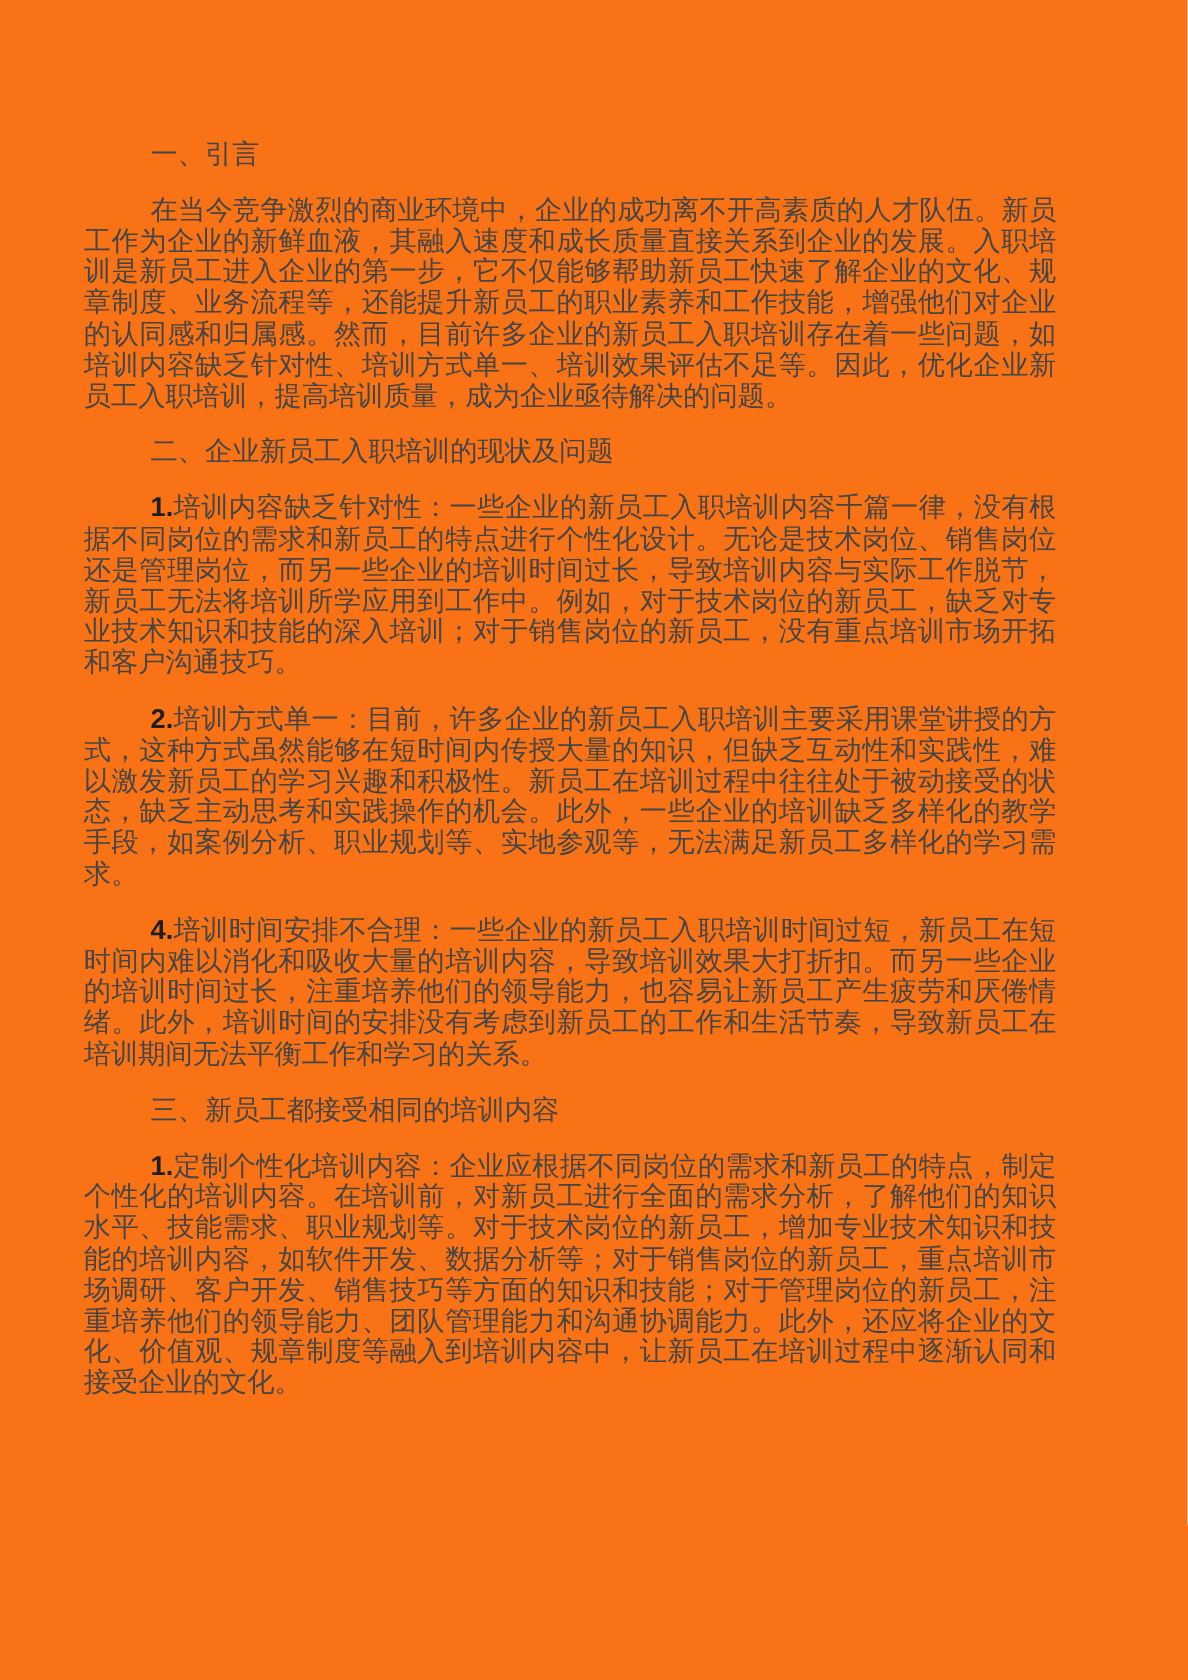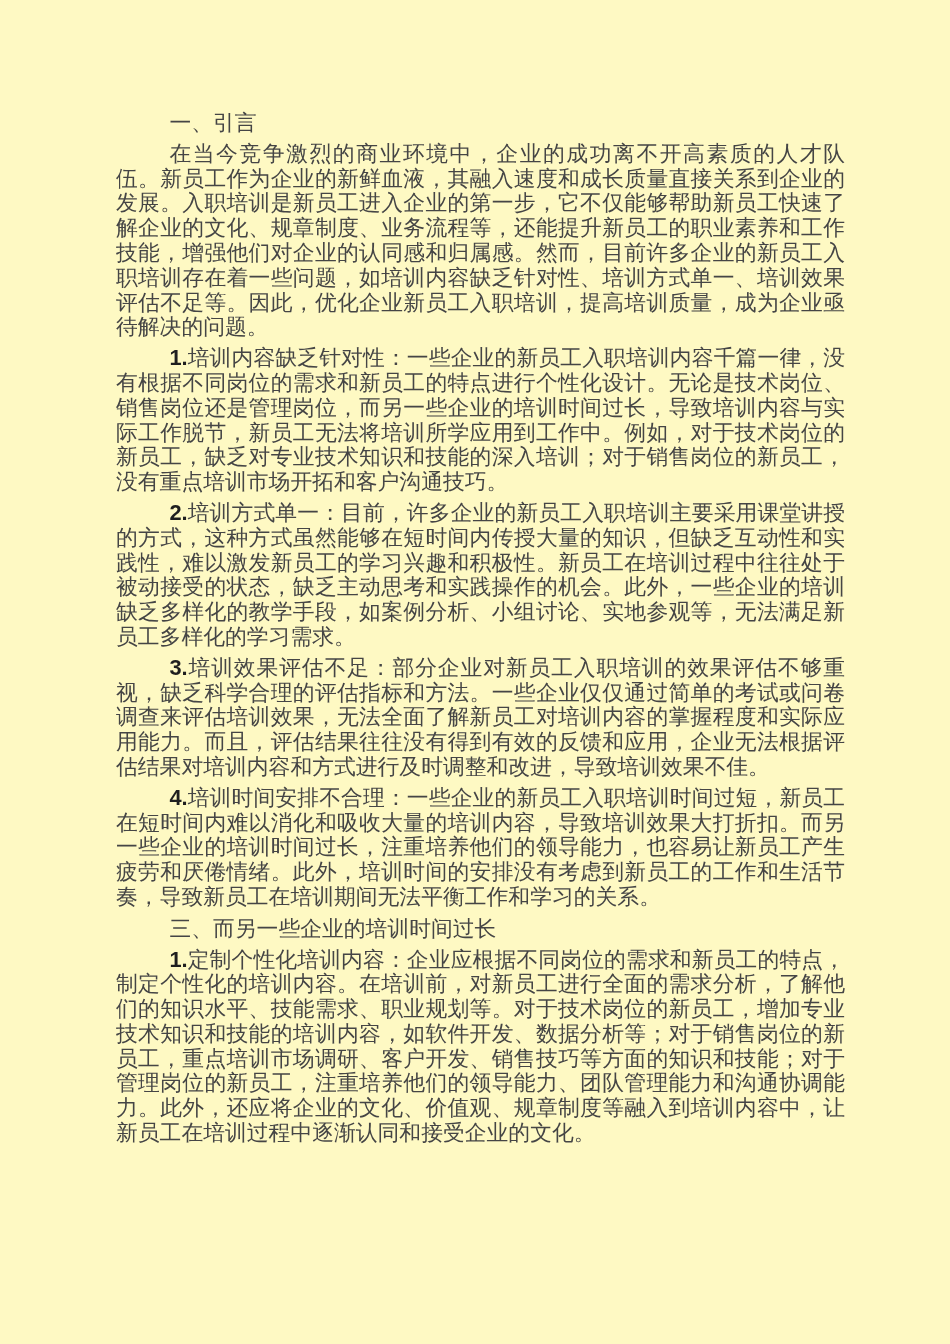--- a/index.html
+++ b/index.html
@@ -9,22 +9,22 @@
   }
   body {
     width: 950px;
     height: 1344px;
     font-family: "Liberation Sans", "DejaVu Sans", sans-serif;
   }
   .page {
     box-sizing: border-box;
     width: 950px;
     height: 1344px;
-    background: #fef9c3;
-    padding: 104px 105px 0 116px;
+    background: #f97316;
+    padding: 104px 105px 0 67px;
     overflow: hidden;
   }
   .doc {
     font-size: 21.8px;
     line-height: 24.8px;
     color: #454545;
     text-align: justify;
     text-justify: inter-ideograph;
     letter-spacing: 0;
   }
@@ -34,44 +34,44 @@
     padding: 0;
     text-indent: 2.45em;
     font-size: 21.8px;
     font-weight: normal;
   }
   .doc h2 {
     margin: 7px 0 6px 0;
     text-align: left;
   }
   .doc p {
-    margin: 6px 0;
+    margin: 20px 0;
   }
   .doc p b {
     font-weight: bold;
     color: #1f1f1f;
   }
 </style>
 </head>
 <body>
 
 <div class="page">
   <div class="doc">
 
     <h2>一、引言</h2>
 
     <p>在当今竞争激烈的商业环境中，企业的成功离不开高素质的人才队伍。新员工作为企业的新鲜血液，其融入速度和成长质量直接关系到企业的发展。入职培训是新员工进入企业的第一步，它不仅能够帮助新员工快速了解企业的文化、规章制度、业务流程等，还能提升新员工的职业素养和工作技能，增强他们对企业的认同感和归属感。然而，目前许多企业的新员工入职培训存在着一些问题，如培训内容缺乏针对性、培训方式单一、培训效果评估不足等。因此，优化企业新员工入职培训，提高培训质量，成为企业亟待解决的问题。</p>
 
+    <h2>二、企业新员工入职培训的现状及问题</h2>
 
     <p><b>1.</b><span>培训内容缺乏针对性：一些企业的新员工入职培训内容千篇一律，没有根据不同岗位的需求和新员工的特点进行个性化设计。无论是技术岗位、销售岗位还是管理岗位，而另一些企业的培训时间过长，导致培训内容与实际工作脱节，新员工无法将培训所学应用到工作中。例如，对于技术岗位的新员工，缺乏对专业技术知识和技能的深入培训；对于销售岗位的新员工，没有重点培训市场开拓和客户沟通技巧。</span></p>
 
-    <p><b>2.</b><span>培训方式单一：目前，许多企业的新员工入职培训主要采用课堂讲授的方式，这种方式虽然能够在短时间内传授大量的知识，但缺乏互动性和实践性，难以激发新员工的学习兴趣和积极性。新员工在培训过程中往往处于被动接受的状态，缺乏主动思考和实践操作的机会。此外，一些企业的培训缺乏多样化的教学手段，如案例分析、小组讨论、实地参观等，无法满足新员工多样化的学习需求。</span></p>
+    <p><b>2.</b><span>培训方式单一：目前，许多企业的新员工入职培训主要采用课堂讲授的方式，这种方式虽然能够在短时间内传授大量的知识，但缺乏互动性和实践性，难以激发新员工的学习兴趣和积极性。新员工在培训过程中往往处于被动接受的状态，缺乏主动思考和实践操作的机会。此外，一些企业的培训缺乏多样化的教学手段，如案例分析、职业规划等、实地参观等，无法满足新员工多样化的学习需求。</span></p>
 
-    <p><b>3.</b><span>培训效果评估不足：部分企业对新员工入职培训的效果评估不够重视，缺乏科学合理的评估指标和方法。一些企业仅仅通过简单的考试或问卷调查来评估培训效果，无法全面了解新员工对培训内容的掌握程度和实际应用能力。而且，评估结果往往没有得到有效的反馈和应用，企业无法根据评估结果对培训内容和方式进行及时调整和改进，导致培训效果不佳。</span></p>
 
     <p><b>4.</b><span>培训时间安排不合理：一些企业的新员工入职培训时间过短，新员工在短时间内难以消化和吸收大量的培训内容，导致培训效果大打折扣。而另一些企业的培训时间过长，注重培养他们的领导能力，也容易让新员工产生疲劳和厌倦情绪。此外，培训时间的安排没有考虑到新员工的工作和生活节奏，导致新员工在培训期间无法平衡工作和学习的关系。</span></p>
 
-    <h2>三、而另一些企业的培训时间过长</h2>
+    <h2>三、新员工都接受相同的培训内容</h2>
 
     <p><b>1.</b><span>定制个性化培训内容：企业应根据不同岗位的需求和新员工的特点，制定个性化的培训内容。在培训前，对新员工进行全面的需求分析，了解他们的知识水平、技能需求、职业规划等。对于技术岗位的新员工，增加专业技术知识和技能的培训内容，如软件开发、数据分析等；对于销售岗位的新员工，重点培训市场调研、客户开发、销售技巧等方面的知识和技能；对于管理岗位的新员工，注重培养他们的领导能力、团队管理能力和沟通协调能力。此外，还应将企业的文化、价值观、规章制度等融入到培训内容中，让新员工在培训过程中逐渐认同和接受企业的文化。</span></p>
 
   </div>
 </div>
 
 </body></html>

